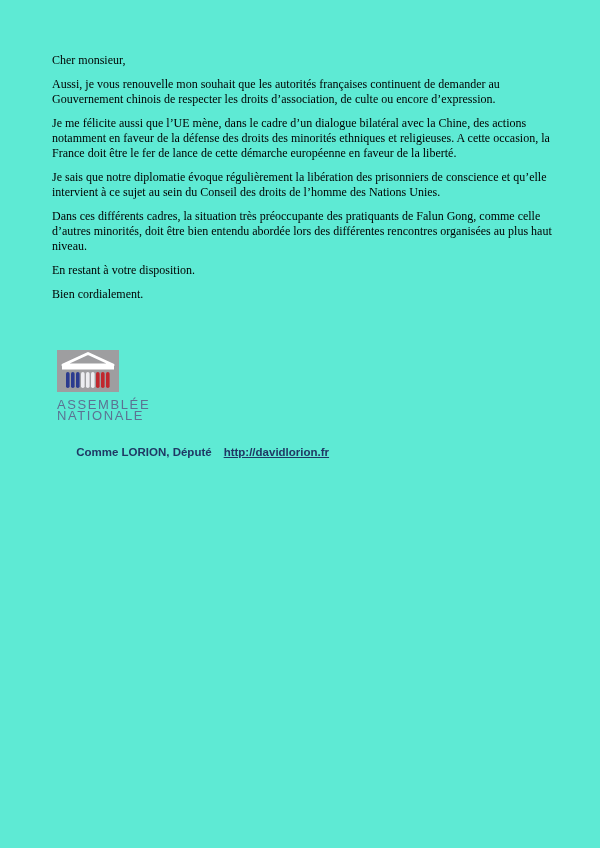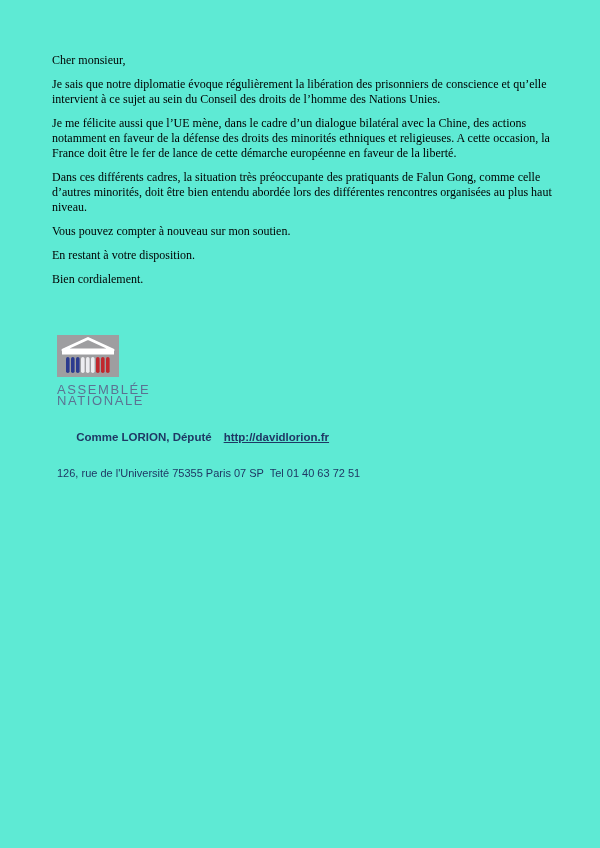--- a/index.html
+++ b/index.html
@@ -59,24 +59,24 @@
     white-space: pre-wrap;
   }
 </style>
 </head>
 <body>
 
 <div class="page">
 
   <div class="body-text">
     <p>Cher monsieur,</p>
+    <p>Aussi, je vous renouvelle mon souhait que les autorités françaises continuent de demander au Gouvernement chinois de respecter les droits d’association, de culte ou encore d’expression.</p>
+    <p>Je me félicite aussi que l’UE mène, dans le cadre d’un dialogue bilatéral avec la Chine, des actions notamment en faveur de la défense des droits des minorités ethniques et religieuses. A cette occasion, la France doit être le fer de lance de cette démarche européenne en faveur de la liberté.</p>
     <p>Je sais que notre diplomatie évoque régulièrement la libération des prisonniers de conscience et qu’elle intervient à ce sujet au sein du Conseil des droits de l’homme des Nations Unies.</p>
-    <p>Je me félicite aussi que l’UE mène, dans le cadre d’un dialogue bilatéral avec la Chine, des actions notamment en faveur de la défense des droits des minorités ethniques et religieuses. A cette occasion, la France doit être le fer de lance de cette démarche européenne en faveur de la liberté.</p>
     <p>Dans ces différents cadres, la situation très préoccupante des pratiquants de Falun Gong, comme celle d’autres minorités, doit être bien entendu abordée lors des différentes rencontres organisées au plus haut niveau.</p>
-    <p>Vous pouvez compter à nouveau sur mon soutien.</p>
     <p>En restant à votre disposition.</p>
     <p>Bien cordialement.</p>
   </div>
 
   <div class="signature-block">
 
     <div class="logo">
       <svg width="62" height="42" viewBox="0 0 62 42" xmlns="http://www.w3.org/2000/svg">
         <rect x="0" y="0" width="62" height="42" fill="#9E9EA0"></rect>
         <polygon points="6,15 31,3.5 56,15" fill="none" stroke="#FFFFFF" stroke-width="3" stroke-linejoin="round"></polygon>
@@ -93,17 +93,16 @@
       </svg>
       <div class="logo-text">
         <div>ASSEMBLÉE</div>
         <div>NATIONALE</div>
       </div>
     </div>
 
     <div class="sig-name">
       <span>Comme LORION, Député</span><a class="sig-link" href="#">http://davidlorion.fr</a>
     </div>
-    <div class="sig-line">126, rue de l'Université 75355 Paris 07 SP  Tel 01 40 63 72 51</div>
 
   </div>
 
 </div>
 
 </body></html>

